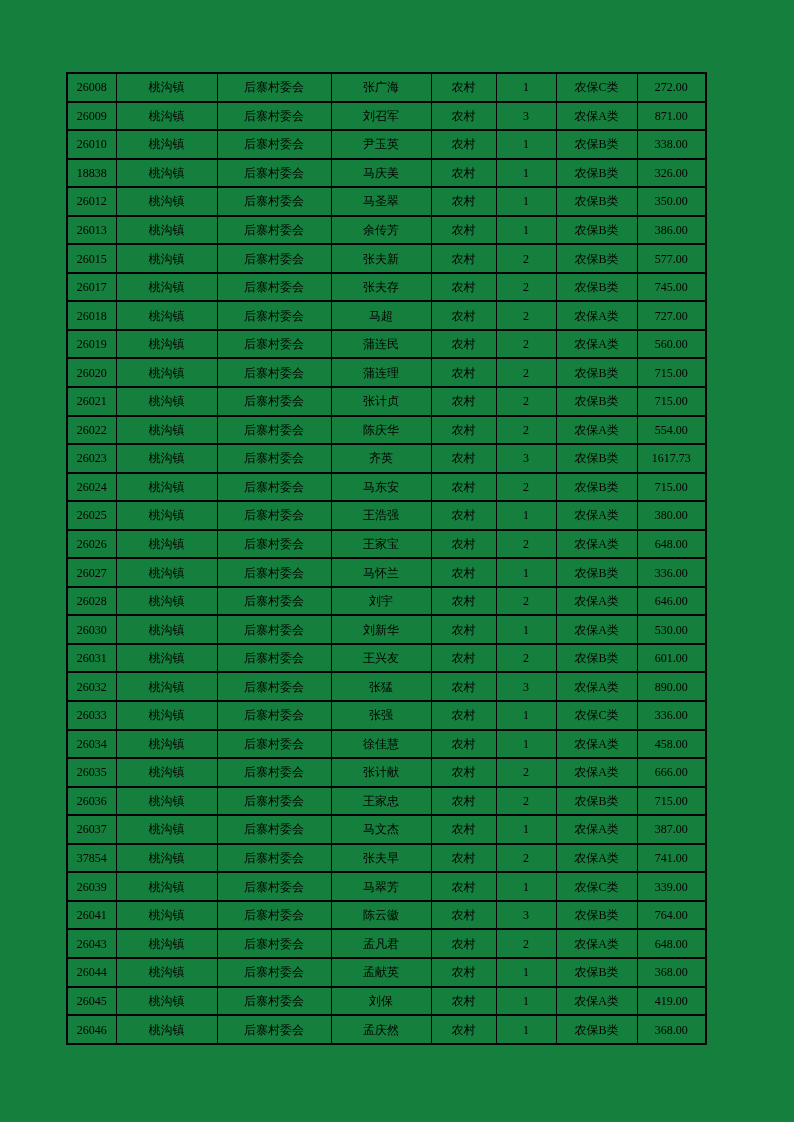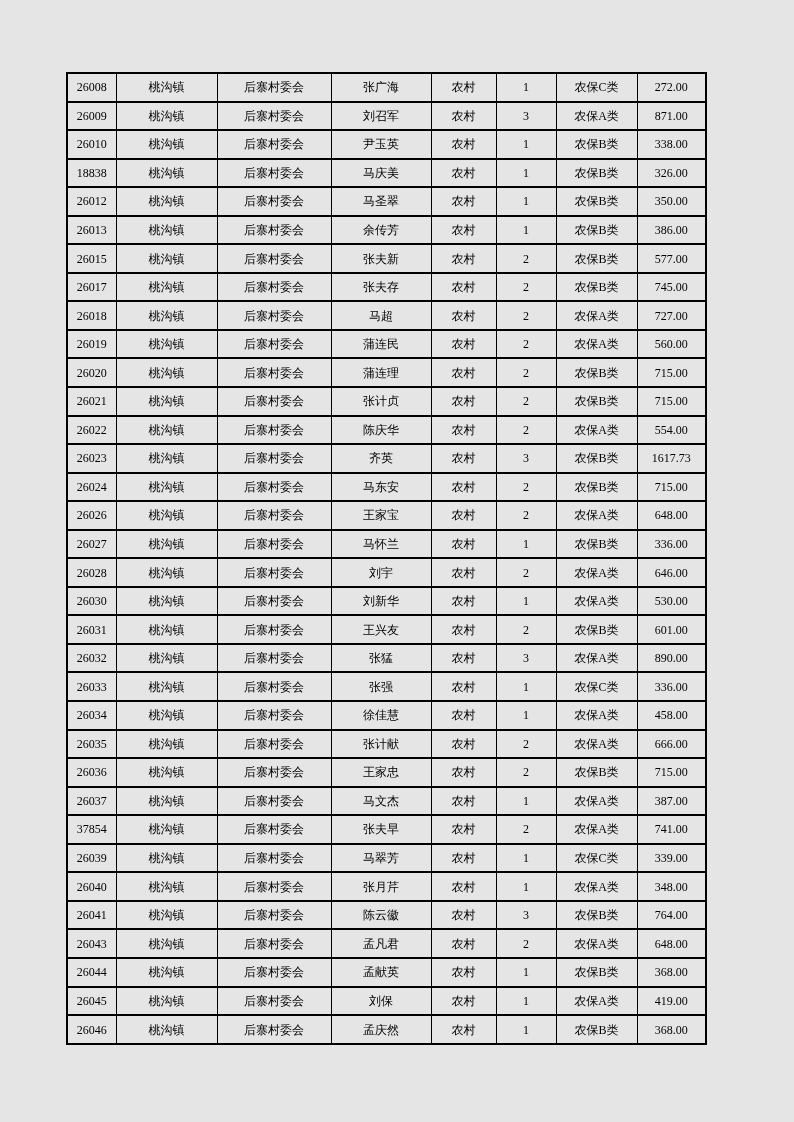--- a/index.html
+++ b/index.html
@@ -13,21 +13,21 @@
     position: relative;
     font-family: "Liberation Serif", "DejaVu Serif", serif;
     color: #000000;
   }
   .sheet {
     position: absolute;
     left: 0;
     top: 0;
     width: 794px;
     height: 1122px;
-    background: #e5e5e5;
+    background: #15803d;
   }
   table.records {
     position: absolute;
     left: 66px;
     top: 72px;
     width: 639px;
     height: 973px;
     border-collapse: collapse;
     table-layout: fixed;
     font-size: 12px;
@@ -216,20 +216,30 @@
           <td>26024</td>
           <td>桃沟镇</td>
           <td>后寨村委会</td>
           <td>马东安</td>
           <td>农村</td>
           <td>2</td>
           <td>农保B类</td>
           <td>715.00</td>
         </tr>
         <tr>
+          <td>26025</td>
+          <td>桃沟镇</td>
+          <td>后寨村委会</td>
+          <td>王浩强</td>
+          <td>农村</td>
+          <td>1</td>
+          <td>农保A类</td>
+          <td>380.00</td>
+        </tr>
+        <tr>
           <td>26026</td>
           <td>桃沟镇</td>
           <td>后寨村委会</td>
           <td>王家宝</td>
           <td>农村</td>
           <td>2</td>
           <td>农保A类</td>
           <td>648.00</td>
         </tr>
         <tr>
@@ -344,30 +354,20 @@
         </tr>
         <tr>
           <td>26039</td>
           <td>桃沟镇</td>
           <td>后寨村委会</td>
           <td>马翠芳</td>
           <td>农村</td>
           <td>1</td>
           <td>农保C类</td>
           <td>339.00</td>
-        </tr>
-        <tr>
-          <td>26040</td>
-          <td>桃沟镇</td>
-          <td>后寨村委会</td>
-          <td>张月芹</td>
-          <td>农村</td>
-          <td>1</td>
-          <td>农保A类</td>
-          <td>348.00</td>
         </tr>
         <tr>
           <td>26041</td>
           <td>桃沟镇</td>
           <td>后寨村委会</td>
           <td>陈云徽</td>
           <td>农村</td>
           <td>3</td>
           <td>农保B类</td>
           <td>764.00</td>

